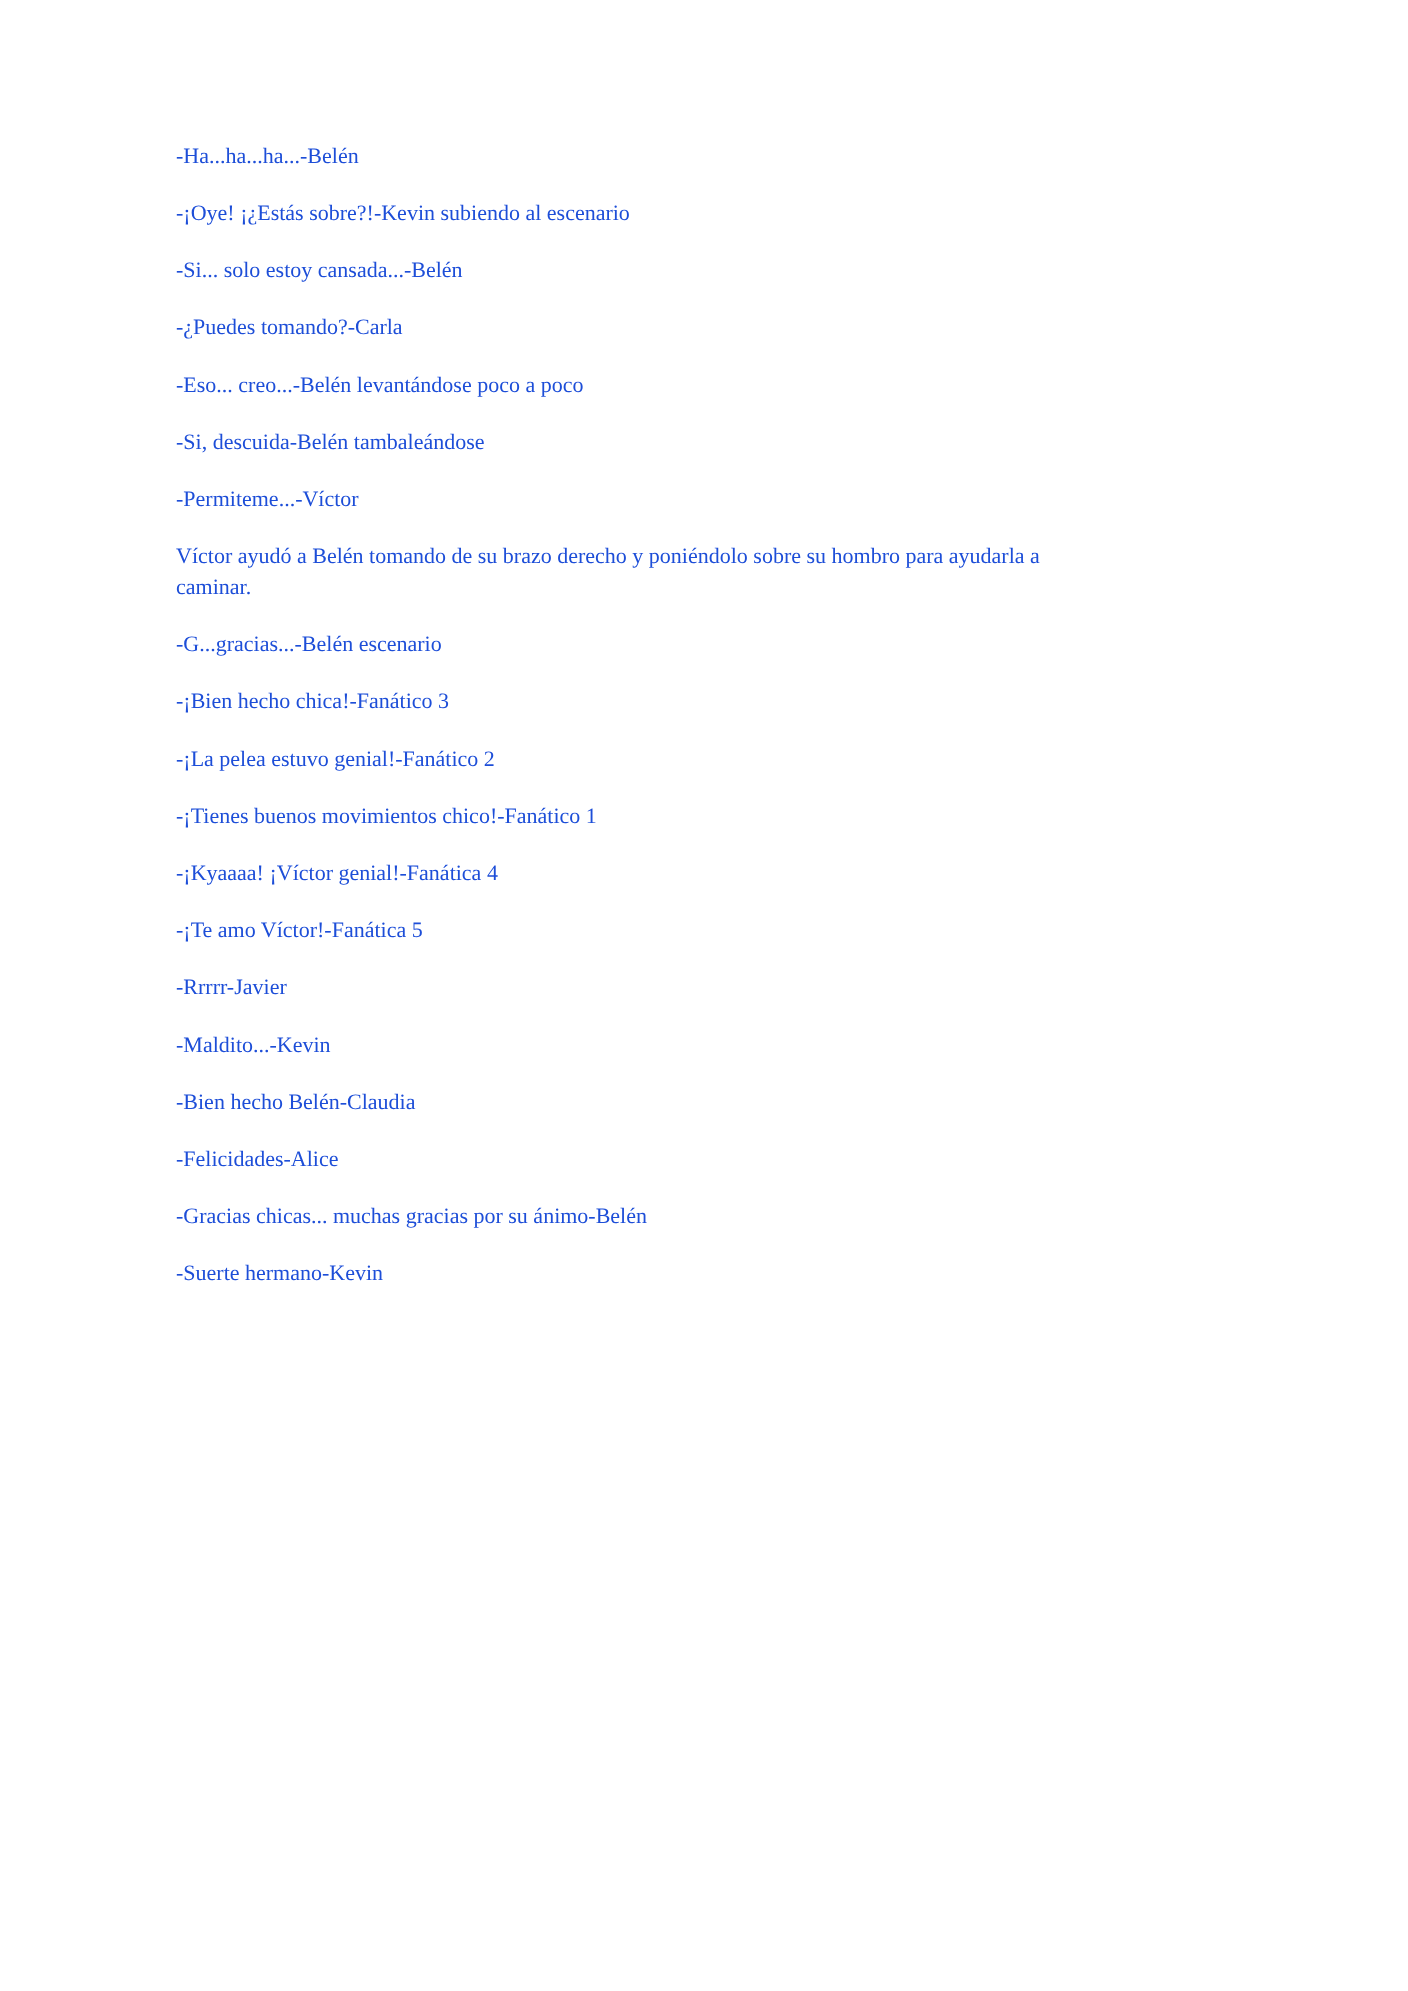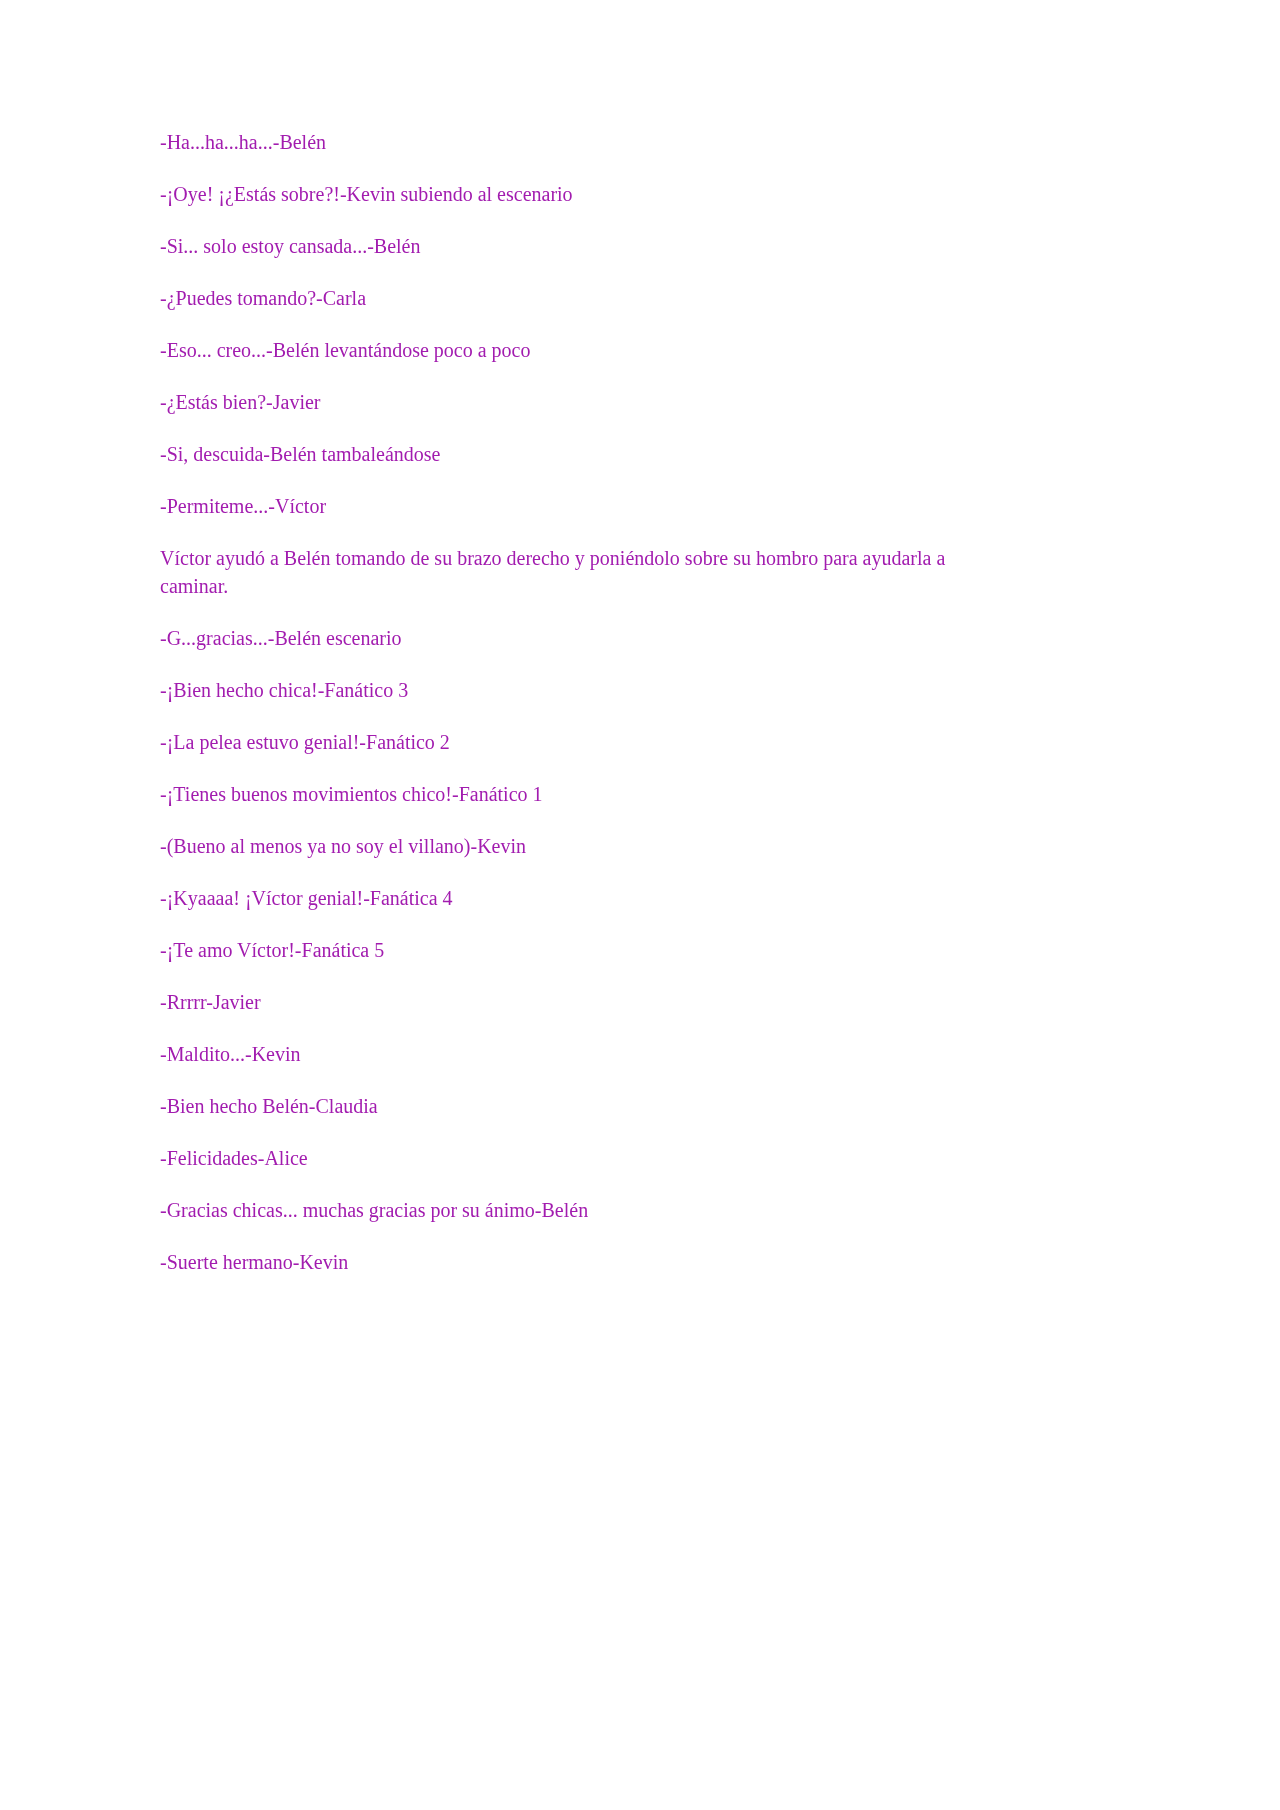--- a/index.html
+++ b/index.html
@@ -7,21 +7,21 @@
     padding: 0;
     background: #ffffff;
   }
   .page {
     position: relative;
     width: 1188px;
     min-height: 1810px;
     background: #ffffff;
     box-sizing: border-box;
     font-family: "Liberation Serif", "DejaVu Serif", serif;
-    color: #a21caf;
+    color: #1d4ed8;
   }
   .content {
     position: absolute;
     left: 160px;
     top: 128px;
     width: 800px;
     font-size: 20px;
     line-height: 28px;
   }
   .content p {
@@ -32,29 +32,27 @@
 </head>
 <body>
 
 <div class="page">
   <div class="content">
     <p>-Ha...ha...ha...-Belén</p>
     <p>-¡Oye! ¡¿Estás sobre?!-Kevin subiendo al escenario</p>
     <p>-Si... solo estoy cansada...-Belén</p>
     <p>-¿Puedes tomando?-Carla</p>
     <p>-Eso... creo...-Belén levantándose poco a poco</p>
-    <p>-¿Estás bien?-Javier</p>
     <p>-Si, descuida-Belén tambaleándose</p>
     <p>-Permiteme...-Víctor</p>
     <p>Víctor ayudó a Belén tomando de su brazo derecho y poniéndolo sobre su hombro para ayudarla a caminar.</p>
     <p>-G...gracias...-Belén escenario</p>
     <p>-¡Bien hecho chica!-Fanático 3</p>
     <p>-¡La pelea estuvo genial!-Fanático 2</p>
     <p>-¡Tienes buenos movimientos chico!-Fanático 1</p>
-    <p>-(Bueno al menos ya no soy el villano)-Kevin</p>
     <p>-¡Kyaaaa! ¡Víctor genial!-Fanática 4</p>
     <p>-¡Te amo Víctor!-Fanática 5</p>
     <p>-Rrrrr-Javier</p>
     <p>-Maldito...-Kevin</p>
     <p>-Bien hecho Belén-Claudia</p>
     <p>-Felicidades-Alice</p>
     <p>-Gracias chicas... muchas gracias por su ánimo-Belén</p>
     <p>-Suerte hermano-Kevin</p>
   </div>
 </div>

